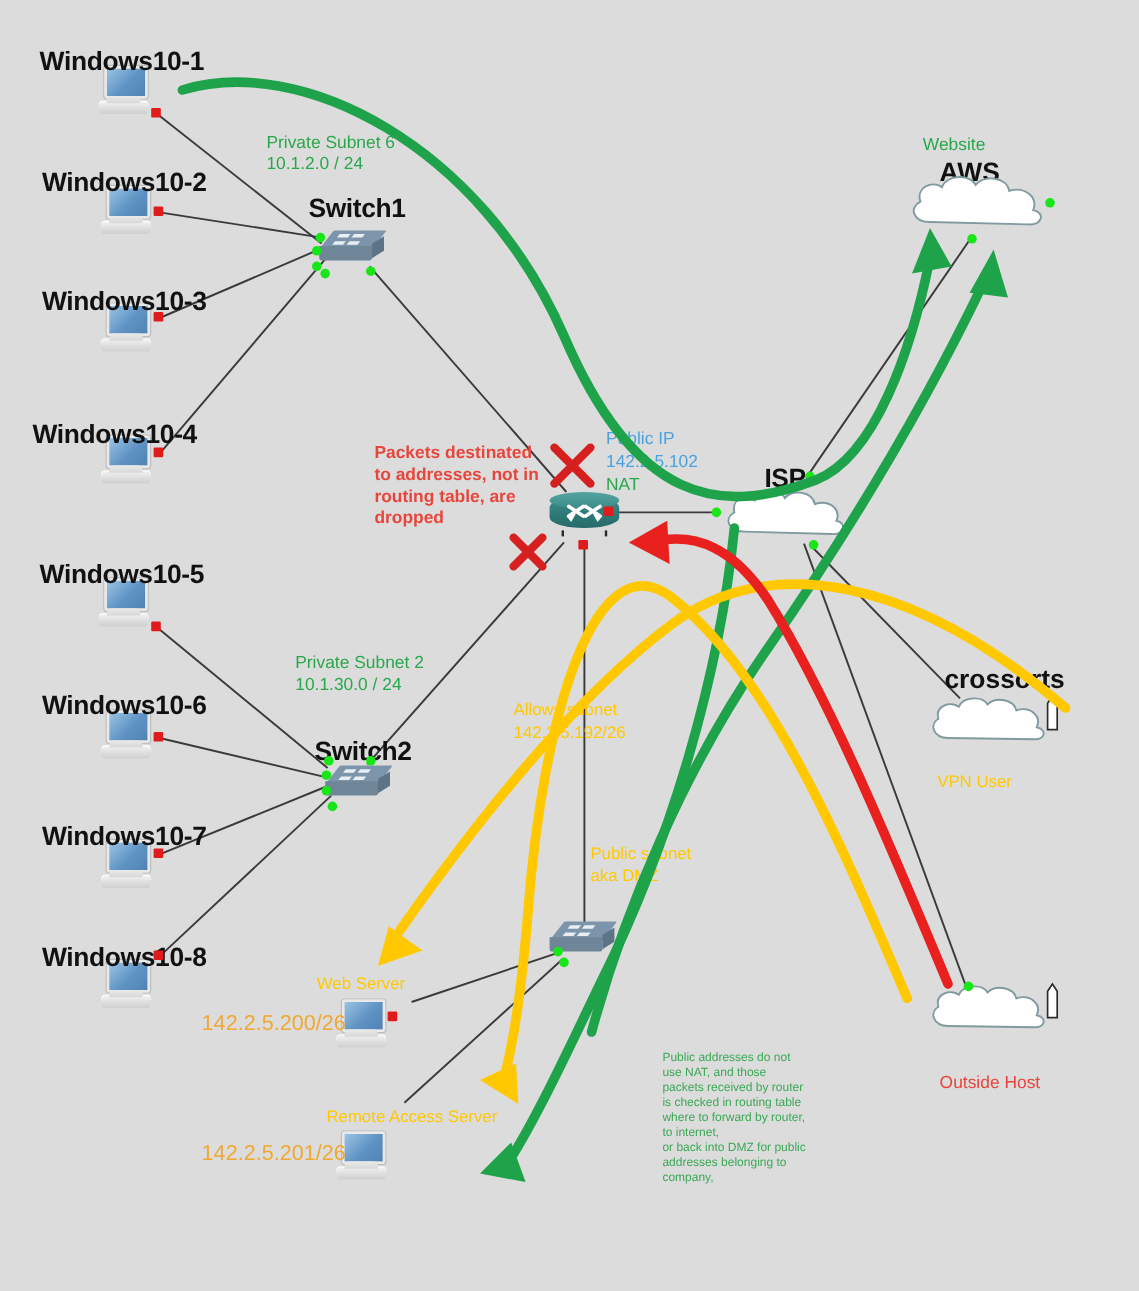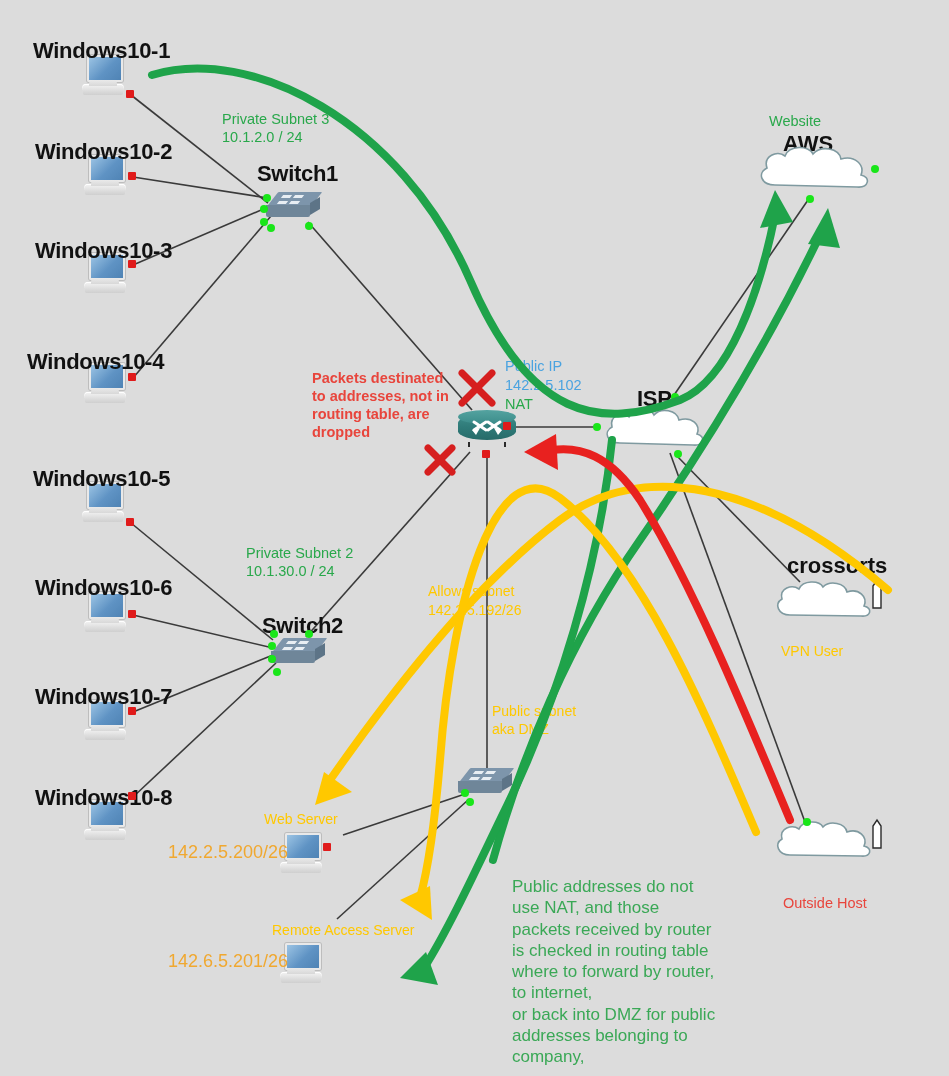--- a/index.html
+++ b/index.html
@@ -77,21 +77,21 @@
 
   
   .lbl{position:absolute;white-space:pre;z-index:5;line-height:1.25;}
   .dev-name{
     font-weight:bold;font-size:22px;color:#111;letter-spacing:-0.3px;
   }
   .hidden-name{
     font-weight:bold;font-size:22px;color:#111;z-index:3;
   }
   .note-green{color:#29a84b;font-size:14.5px;}
-  .note-green2{color:#3aa856;font-size:17px;}
+  .note-green2{color:#3aa856;font-size:10px;margin-left:40px;}
   .note-red{color:#e8453c;font-size:14.5px;}
   .note-blue{color:#4aa3e0;font-size:14.5px;}
   .note-orange{color:#f0a830;font-size:18px;}
   .note-yellow-b{color:#ffc800;font-size:14px;}
 </style>
 </head>
 <body>
 
 <div id="stage">
 
@@ -369,23 +369,23 @@
   <div class="lbl note-orange" style="left:168px;top:841px;">142.2.5.200/26</div>
 
   <div class="lbl note-yellow-b" style="left:272px;top:922px;">Remote Access Server</div>
   <div class="node" style="left:278px;top:943px;">
     <div class="pc">
       <div class="screen"></div>
         <div class="neck"></div>
         <div class="base"></div>
     </div>
   </div>
-  <div class="lbl note-orange" style="left:168px;top:950px;">142.6.5.201/26</div>
-
-  <div class="lbl note-green" style="left:222px;top:110px;">Private Subnet 3</div>
+  <div class="lbl note-orange" style="left:168px;top:950px;">142.2.5.201/26</div>
+
+  <div class="lbl note-green" style="left:222px;top:110px;">Private Subnet 6</div>
   <div class="lbl note-green" style="left:222px;top:128px;">10.1.2.0 / 24</div>
 
   <div class="lbl note-green" style="left:246px;top:544px;">Private Subnet 2</div>
   <div class="lbl note-green" style="left:246px;top:562px;">10.1.30.0 / 24</div>
 
 
   <div class="lbl note-red" style="left:312px;top:369px;font-weight:bold;">Packets destinated
 to addresses, not in
 routing table, are
 dropped</div>

